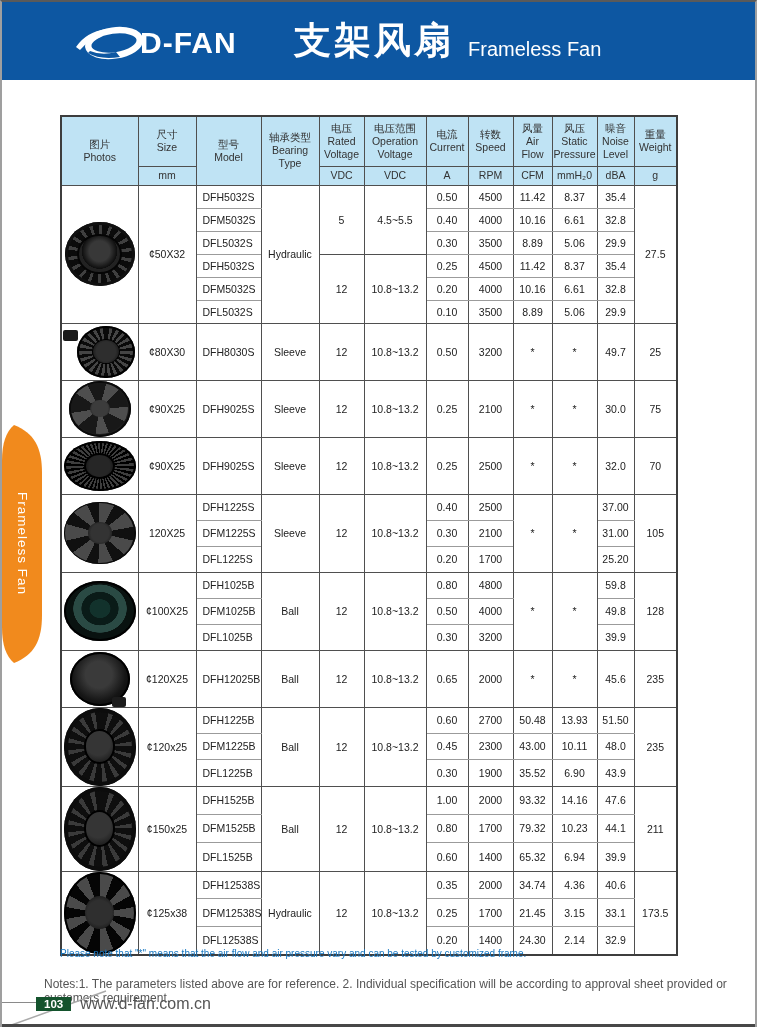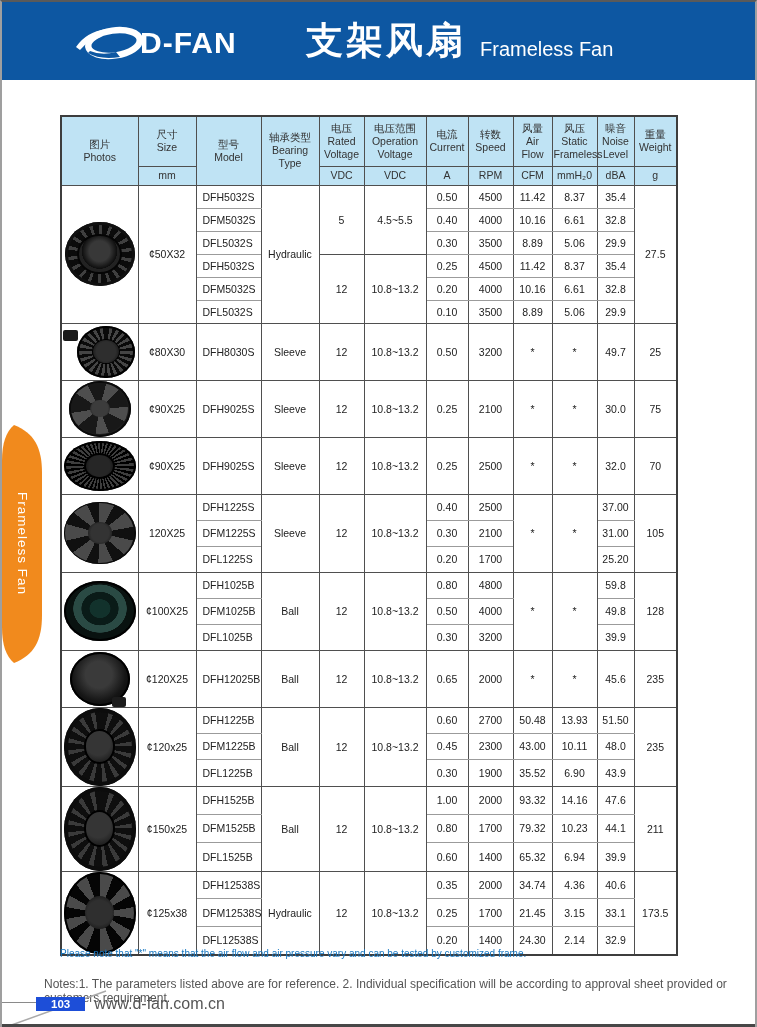--- a/index.html
+++ b/index.html
@@ -14,21 +14,21 @@
   body{margin:0;background:#e8e8e8;font-family:"Liberation Sans","DejaVu Sans",sans-serif;}
   .page{position:relative;width:757px;height:1027px;background:#fff;overflow:hidden;
         border-top:2px solid #5a5a5a;border-left:2px solid #9f9f9f;border-right:2px solid #9f9f9f;
         margin:0 auto;}
   
   .topbar{position:absolute;left:0;top:0;right:0;height:78px;background:var(--blue);
           display:flex;align-items:center;}
   .logo{position:absolute;left:70px;top:18px;display:flex;align-items:center;}
   .logo svg{display:block;}
   .logo-text{color:#fff;font-weight:bold;font-size:30px;letter-spacing:1px;margin-left:-6px;}
-  .titles{position:absolute;left:304px;top:0;height:78px;display:flex;align-items:center;}
+  .titles{position:absolute;left:292px;top:0;height:78px;display:flex;align-items:center;}
   .title-zh{color:#fff;font-size:37px;font-weight:bold;letter-spacing:3px;}
   .title-en{color:#fff;font-size:20px;margin-left:14px;margin-top:16px;}
   
   .side-tab{position:absolute;left:0;top:423px;width:42px;height:238px;}
   .side-tab svg{position:absolute;left:0;top:0;}
   .tab-label{position:absolute;left:0;top:0;width:40px;height:238px;display:flex;
              align-items:center;justify-content:center;color:#fff;font-size:13.5px;
              writing-mode:vertical-rl;text-orientation:sideways;letter-spacing:1px;}
   
   table{position:absolute;left:58px;top:113px;border-collapse:collapse;table-layout:fixed;
@@ -69,21 +69,21 @@
   .f-swirl{width:82px;height:78px;background:repeating-conic-gradient(from 0deg,#0e0e0e 0 14deg,#3a3a3a 14deg 22deg);box-shadow:inset 0 0 0 4px #0c0c0c;}
   .f-swirl::after{inset:28%;background:radial-gradient(circle at 45% 40%,#353535 0 50%,#101010 100%);border:2px solid #000;}
   .f-swirl-lg{width:90px;height:84px;background:repeating-conic-gradient(from 0deg,#0e0e0e 0 14deg,#3a3a3a 14deg 22deg);box-shadow:inset 0 0 0 4px #0c0c0c;}
   .f-swirl-lg::after{inset:28%;background:radial-gradient(circle at 45% 40%,#353535 0 50%,#101010 100%);border:2px solid #000;}
   .f-pinwheel{width:76px;height:82px;background:repeating-conic-gradient(from 20deg,#050505 0 20deg,#4a4a4a 20deg 40deg);box-shadow:inset 0 0 0 2px #000;}
   .f-pinwheel::after{inset:30%;background:radial-gradient(circle,#2f2f2f 0 55%,#0c0c0c 100%);}
   
   .footnote{position:absolute;left:58px;top:946px;color:var(--noteblue);font-size:10px;}
   .notes{position:absolute;left:42px;top:975px;color:#555;font-size:12px;}
   .pagefoot{position:absolute;left:34px;top:993px;display:flex;align-items:center;}
-  .pagenum{background:#1d4ed8;color:#fff;font-size:11.5px;font-weight:bold;padding:1px 15px;}
+  .pagenum{background:#14532d;color:#fff;font-size:11.5px;font-weight:bold;padding:1px 8px;}
   .site{color:#555;font-size:16px;margin-left:9px;}
   .foot-line{position:absolute;left:0;top:1000px;width:34px;height:1px;background:#8a8a8a;}
   .corner{position:absolute;left:0;top:985px;}
   .bottom-rule{position:absolute;left:0;right:0;bottom:0;height:3px;background:#474747;}
 </style>
 </head>
 <body>
 
 <div class="page">
 
@@ -157,21 +157,21 @@
           <th>
             <div>转数</div>
             <div>Speed</div>
           </th>
           <th>
             <div>风量</div>
             <div>Air Flow</div>
           </th>
           <th>
             <div>风压</div>
-            <div>Static Frameless</div>
+            <div>Static Pressure</div>
           </th>
           <th>
             <div>噪音</div>
             <div>Noise Level</div>
           </th>
           <th>
             <div>重量</div>
             <div>Weight</div>
           </th>
         </tr>

